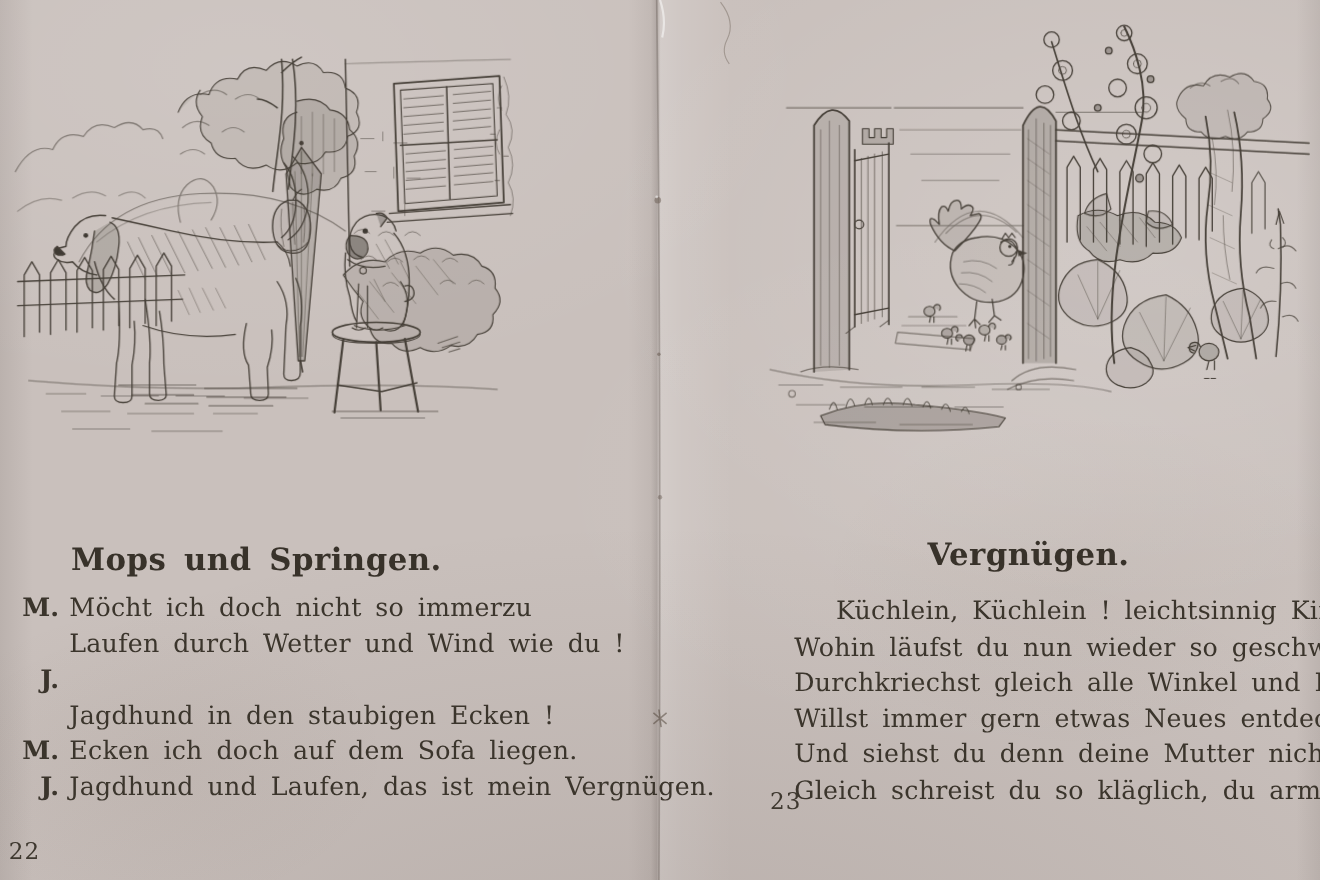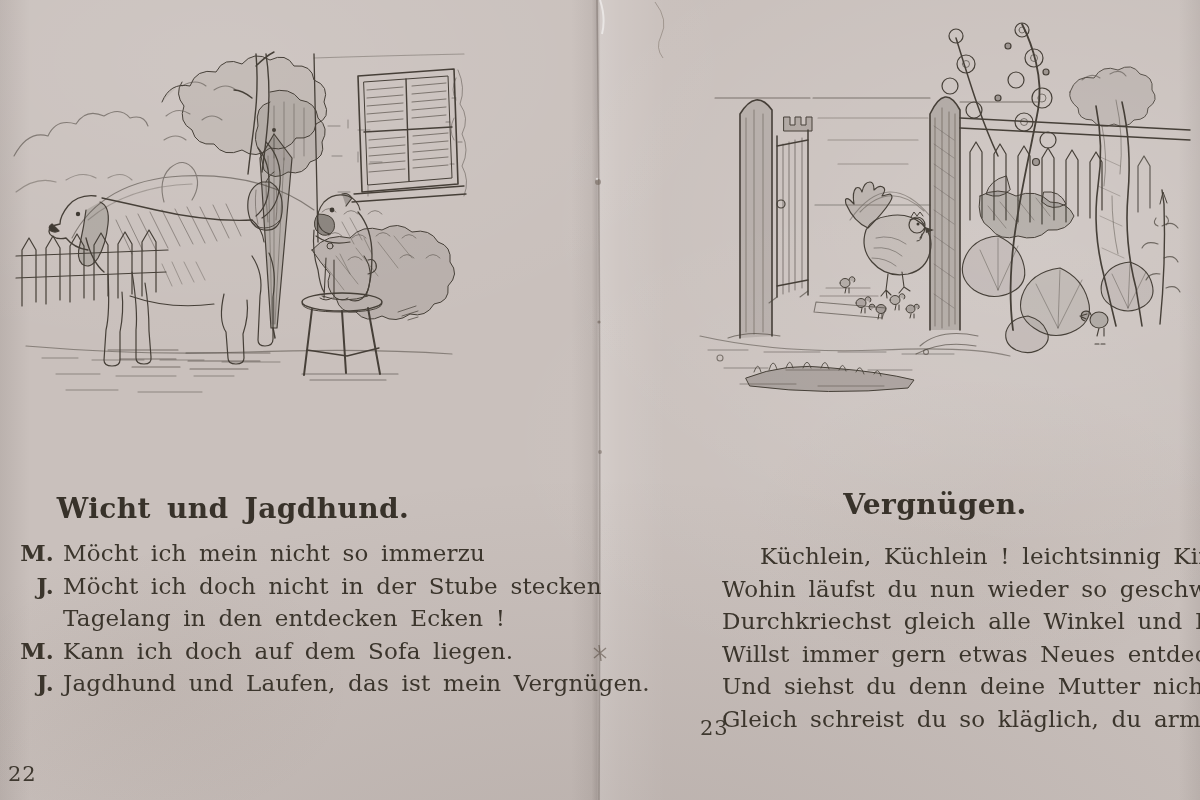--- a/index.html
+++ b/index.html
@@ -305,38 +305,41 @@
     <g>
       <circle cx="598" cy="182" r="3" fill="rgba(95,82,72,0.45)"></circle>
       <circle cx="597" cy="179" r="1.2" fill="rgba(255,255,255,0.5)"></circle>
       <circle cx="599" cy="322" r="1.6" fill="rgba(95,82,72,0.5)"></circle>
       <circle cx="600" cy="452" r="2" fill="rgba(95,82,72,0.4)"></circle>
       <path d="M594 648 l12 10 m-12 0 l12 -10 m-7 -3 l2 16" stroke="rgba(85,72,62,0.55)" stroke-width="1.4" fill="none"></path>
     </g>
   </svg>
 
   <div>
-    <div class="title" style="left:8px;top:492px;width:450px;">Wicht und Jagdhund.</div>
+    <div class="title" style="left:8px;top:492px;width:450px;">Mops und Springen.</div>
 
     <div class="verse" style="left:8px;top:537px;">
       <div class="vline">
         <span class="speaker">M.</span>
-        <span>Möcht ich mein nicht so immerzu</span>
+        <span>Möcht ich doch nicht so immerzu</span>
+      </div>
+      <div class="vline">
+        <span class="speaker"></span>
+        <span>Laufen durch Wetter und Wind wie du !</span>
       </div>
       <div class="vline">
         <span class="speaker">J.</span>
-        <span>Möcht ich doch nicht in der Stube stecken</span>
       </div>
       <div class="vline">
         <span class="speaker"></span>
-        <span>Tagelang in den entdecken Ecken !</span>
+        <span>Jagdhund in den staubigen Ecken !</span>
       </div>
       <div class="vline">
         <span class="speaker">M.</span>
-        <span>Kann ich doch auf dem Sofa liegen.</span>
+        <span>Ecken ich doch auf dem Sofa liegen.</span>
       </div>
       <div class="vline">
         <span class="speaker">J.</span>
         <span>Jagdhund und Laufen, das ist mein Vergnügen.</span>
       </div>
     </div>
 
     <div class="pagenum" style="left:8px;top:762px;width:470px;">22</div>
   </div>
 

